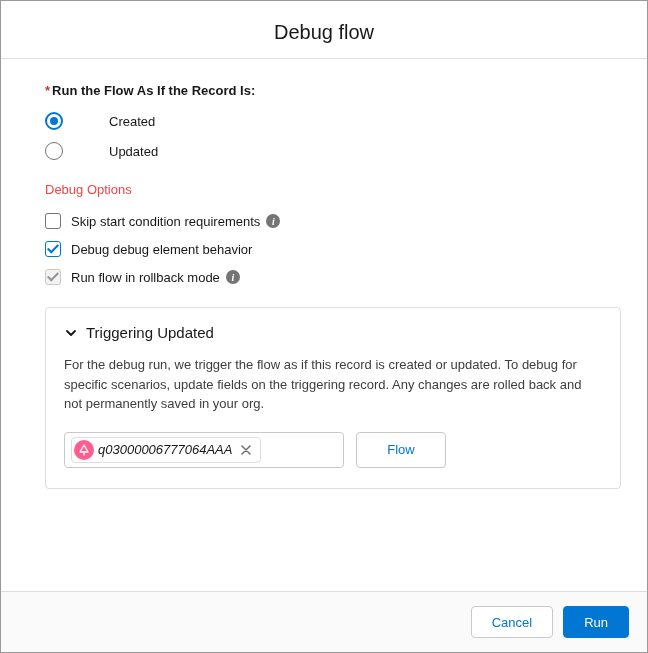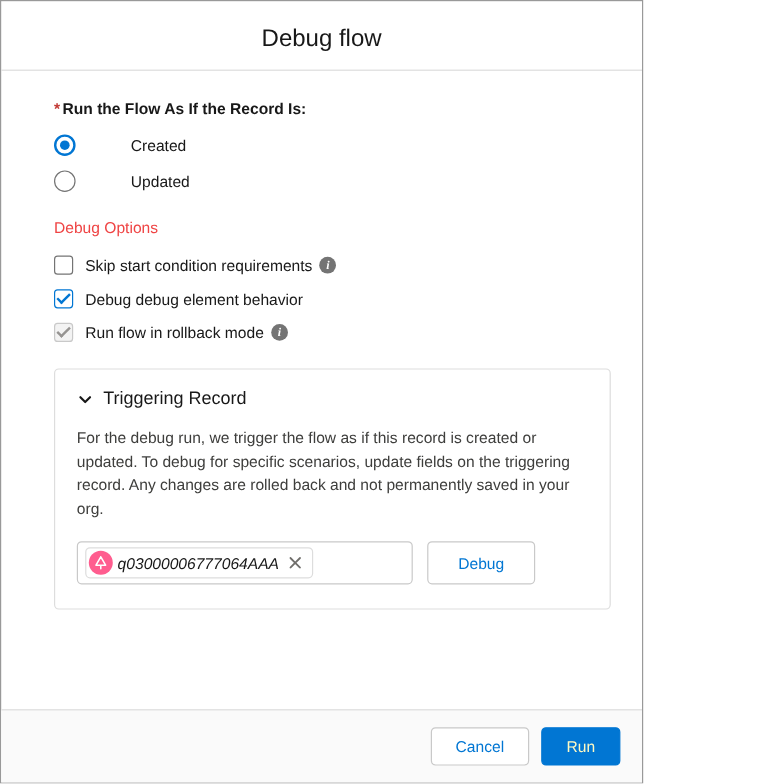--- a/index.html
+++ b/index.html
@@ -1,17 +1,17 @@
 <!DOCTYPE html>
 <html><head>
 <meta charset="utf-8">
 <style>
 * { box-sizing: border-box; margin: 0; padding: 0; }
 body { font-family: -apple-system, BlinkMacSystemFont, "Segoe UI", Arial, sans-serif; font-size: 13px; color: #181818; background: #fff; }
-.modal { width: 536px; height: 653px; border: 1px solid #999; display: flex; flex-direction: column; }
+.modal { width: 648px; height: 653px; border: 1px solid #999; display: flex; flex-direction: column; }
 .header { text-align: center; padding: 20px 0 14px 0; }
 .header-title { font-size: 20px; font-weight: 400; color: #181818; }
 .divider { border: none; border-top: 1px solid #ddd; margin: 0; }
 .content { flex: 1; padding: 24px 26px 18px 44px; overflow: auto; }
 .group-label { font-size: 13px; font-weight: 600; color: #181818; margin-bottom: 14px; }
 .req { color: #c23934; margin-right: 2px; }
 .radio-group { margin-bottom: 22px; }
 .option-row { display: flex; align-items: center; margin-bottom: 12px; gap: 36px; }
 .radio { appearance: none; width: 18px; height: 18px; border: 1px solid #747474; border-radius: 50%; margin-right: 10px; position: relative; cursor: pointer; background: #fff; }
 .radio.checked { border-color: #0176d3; border-width: 2px; }
@@ -82,40 +82,40 @@
         <span class="option-label">Run flow in rollback mode</span>
         <span class="info-icon">i</span>
       </div>
     </div>
 
     <div class="panel">
       <div class="panel-header">
         <svg width="14" height="14" viewBox="0 0 14 14">
             <path d="M3 5 L7 9 L11 5" stroke="#181818" stroke-width="1.8" fill="none" stroke-linecap="round" stroke-linejoin="round"></path>
           </svg>
-        <span class="panel-title">Triggering Record</span>
+        <span class="panel-title">Triggering Updated</span>
       </div>
       <div class="panel-desc">For the debug run, we trigger the flow as if this record is created or updated. To debug for specific scenarios, update fields on the triggering record. Any changes are rolled back and not permanently saved in your org.</div>
       <div class="panel-controls">
         <div class="pill-input">
           <span class="pill">
             <span class="pill-icon">
               <svg width="12" height="12" viewBox="0 0 12 12">
                   <path d="M6 1 L2 8 L10 8 Z M6 8 L6 11" stroke="#fff" stroke-width="1.3" fill="none" stroke-linecap="round" stroke-linejoin="round"></path>
                 </svg>
             </span>
             <span>q03000006777064AAA</span>
             <span class="pill-remove">
               <svg width="10" height="10" viewBox="0 0 10 10">
                   <path d="M1 1 L9 9 M9 1 L1 9" stroke="#706e6b" stroke-width="1.5" stroke-linecap="round"></path>
                 </svg>
             </span>
           </span>
         </div>
-        <button class="btn btn-edit">Debug</button>
+        <button class="btn btn-edit">Flow</button>
       </div>
     </div>
 
   </div>
   <div class="footer">
     <button class="btn btn-cancel">Cancel</button>
     <button class="btn btn-run">Run</button>
   </div>
 </div>
 

